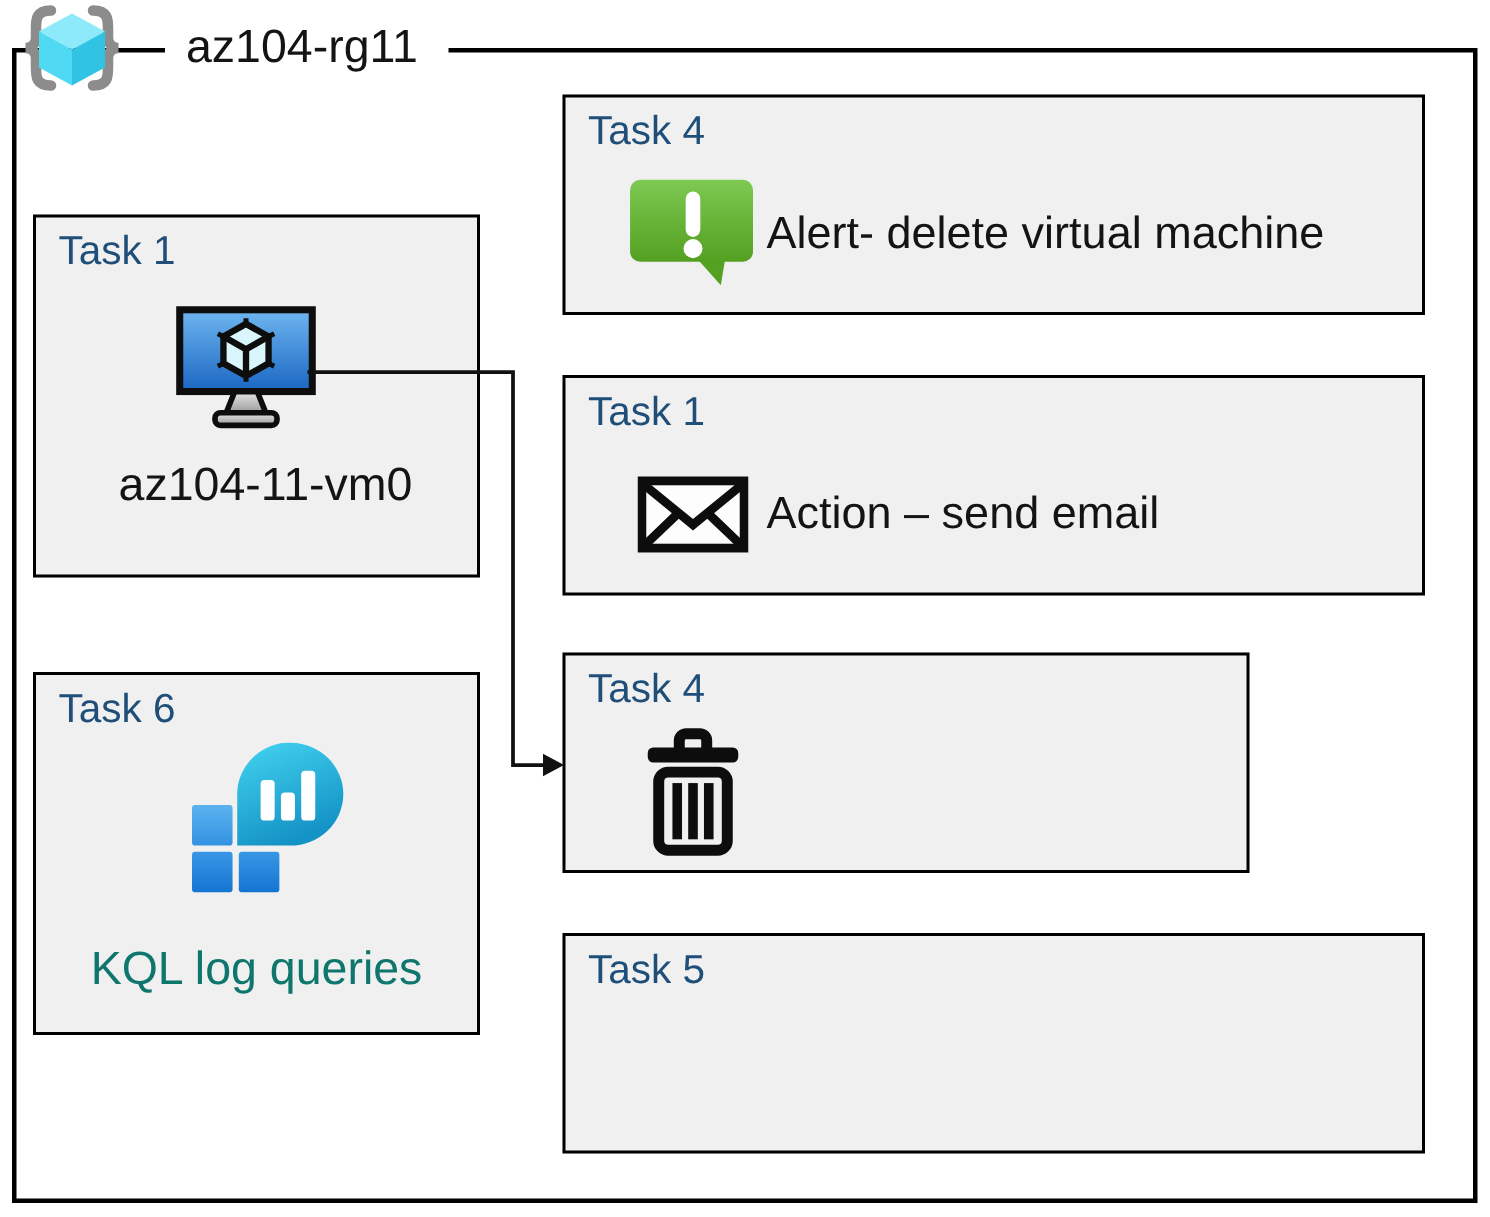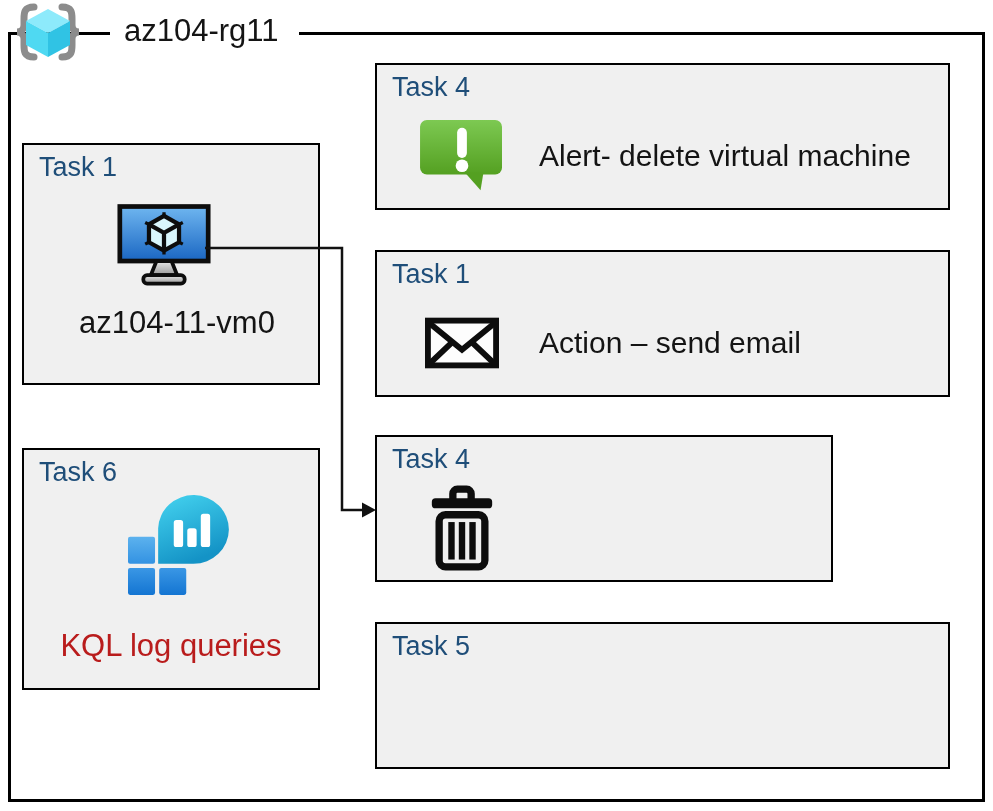--- a/index.html
+++ b/index.html
@@ -24,28 +24,28 @@
   .box-task6{left:22px;top:448px;width:298px;height:242px;}
   .box-task2{left:375px;top:63px;width:575px;height:147px;}
   .box-task3{left:375px;top:250px;width:575px;height:147px;}
   .box-task4{left:375px;top:435px;width:458px;height:147px;}
   .box-task5{left:375px;top:622px;width:575px;height:147px;}
   .task-label{
     position:absolute;left:15px;top:7px;font-size:27px;color:#1f4e79;
   }
   .row{
     position:absolute;left:36px;top:44px;right:10px;bottom:6px;
-    display:flex;align-items:center;gap:28px;
+    display:flex;align-items:center;
   }
   .icon-cell{width:98px;display:flex;justify-content:center;align-items:center;flex:0 0 auto;}
   .row-text{font-size:30px;color:#141414;white-space:nowrap;}
   .t1-icon{position:absolute;left:93px;top:58px;width:94px;height:86px;}
   .t1-text{position:absolute;left:12px;right:0;top:160px;text-align:center;font-size:31px;color:#141414;}
   .t6-icon{position:absolute;left:104px;top:45px;width:104px;height:100px;}
-  .t6-text{position:absolute;left:0;right:0;top:178px;text-align:center;font-size:31px;color:#b91c1c;}
+  .t6-text{position:absolute;left:0;right:0;top:178px;text-align:center;font-size:31px;color:#0f766e;}
   .connector{position:absolute;left:0;top:0;z-index:5;pointer-events:none;}
 </style>
 </head>
 <body>
 
 <div class="canvas">
 
   <div class="outer-border"></div>
 
   <div class="rg-header">

